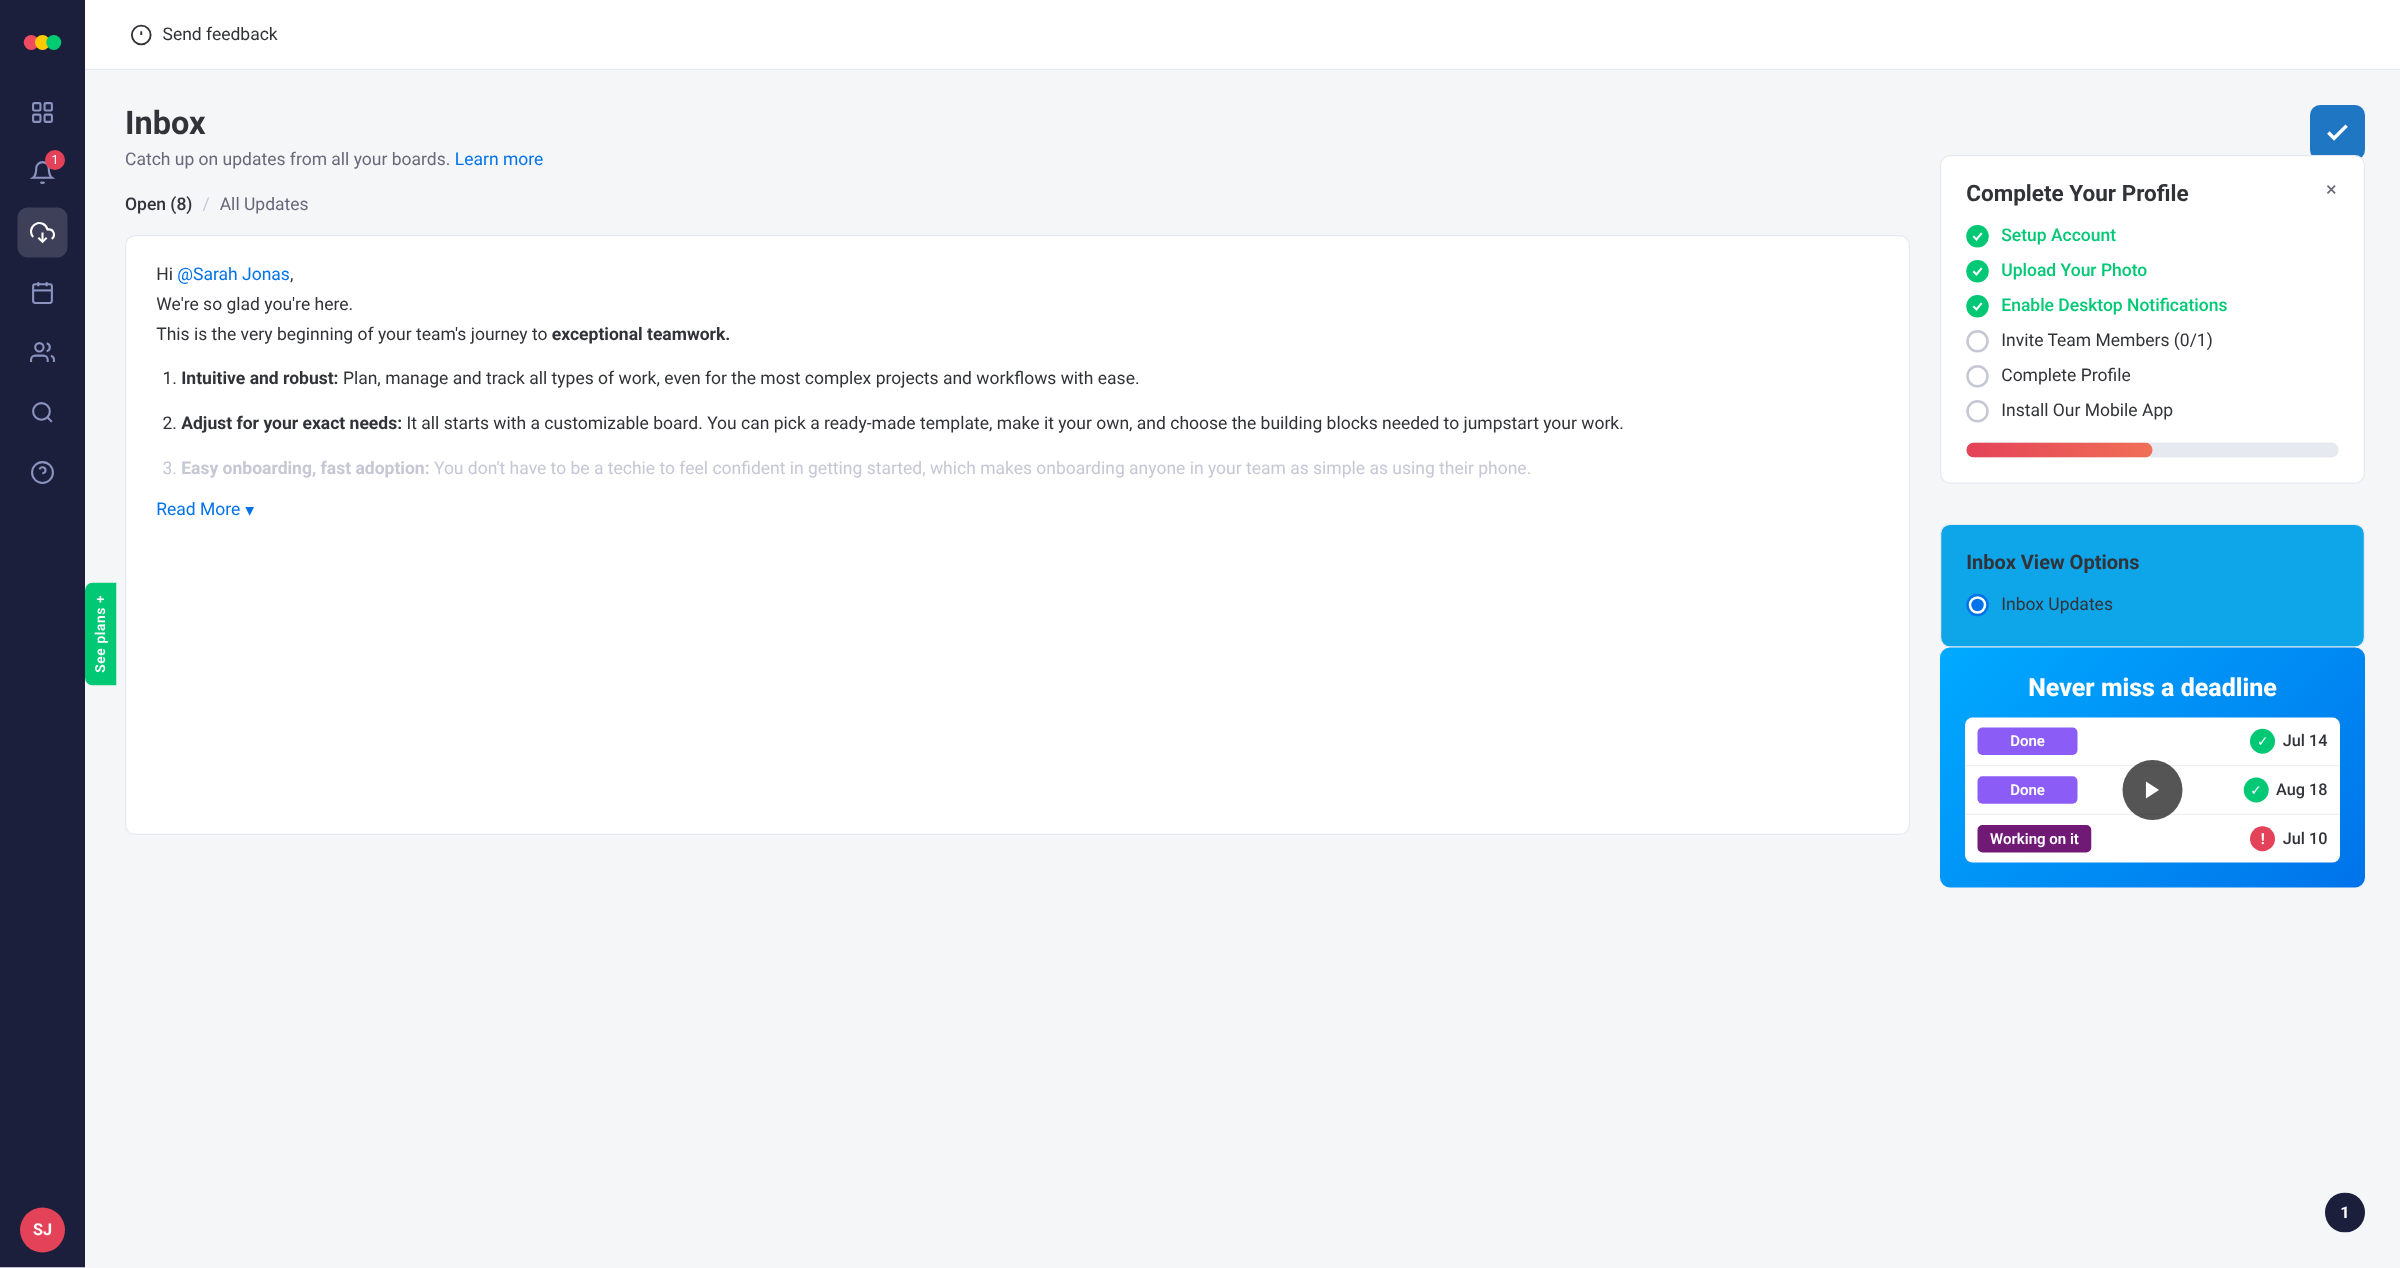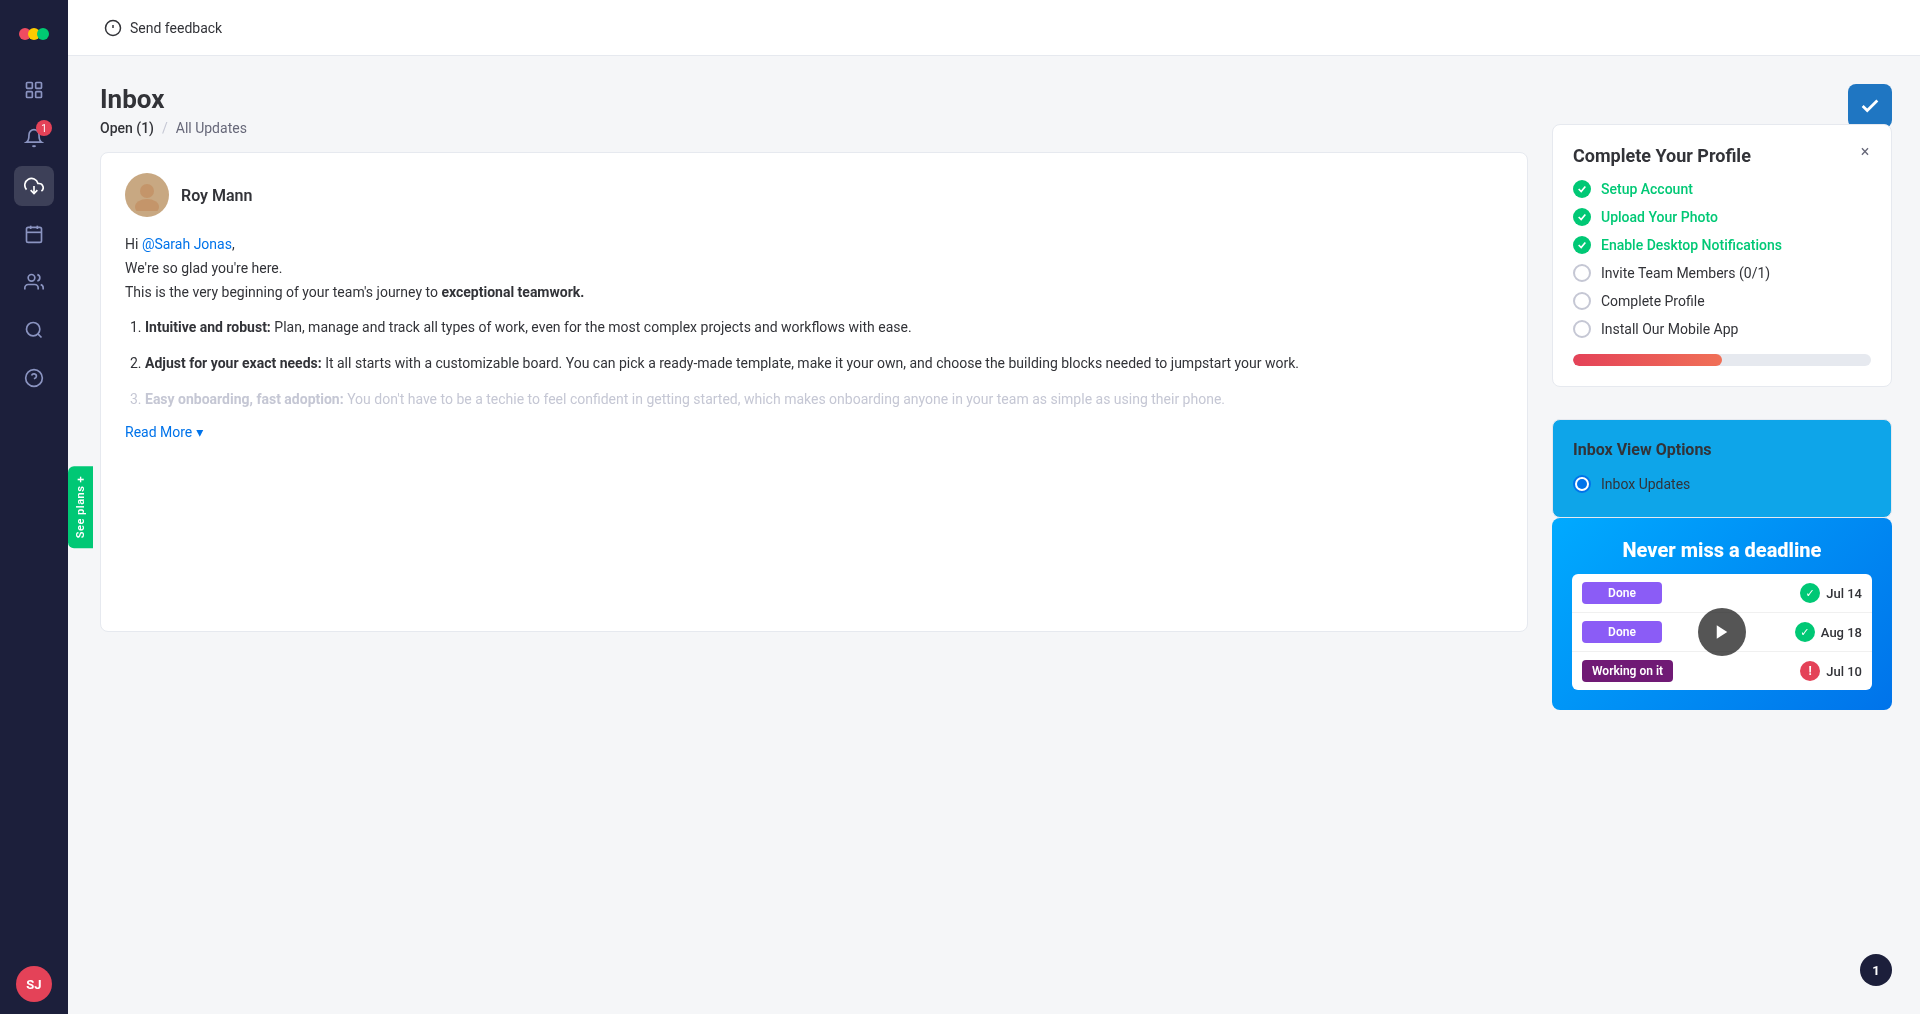--- a/index.html
+++ b/index.html
@@ -470,37 +470,32 @@
           <line x1="12" y1="16" x2="12.01" y2="16"></line>
         </svg>
       <span>Send feedback</span>
     </div>
   </div>
 
   <div class="content">
 
     <div class="left-panel">
       <h1 class="page-title">Inbox</h1>
+      <p class="page-subtitle">
+        <span>Catch up on updates from all your boards.</span>
+        <a href="#">Learn more</a>
+      </p>
 
       <div class="filter-bar">
-        <span class="filter-open">Open (1)</span>
+        <span class="filter-open">Open (8)</span>
         <span class="filter-sep">/</span>
         <span>All Updates</span>
       </div>
 
       <div class="message-card">
-        <div class="message-header">
-          <div class="message-avatar">
-            <svg width="32" height="32" viewBox="0 0 32 32">
-                <circle cx="16" cy="12" r="7" fill="#c4956a"></circle>
-                <ellipse cx="16" cy="28" rx="12" ry="8" fill="#c4956a"></ellipse>
-              </svg>
-          </div>
-          <span class="message-name">Roy Mann</span>
-        </div>
 
         <div class="message-body">
           <p>
             <span>Hi </span><span class="mention">@Sarah Jonas</span><span>,</span>
           </p>
           <p>We're so glad you're here.</p>
           <p>
             <span>This is the very beginning of your team's journey to </span><span class="bold">exceptional teamwork.</span>
           </p>
           <ol>

